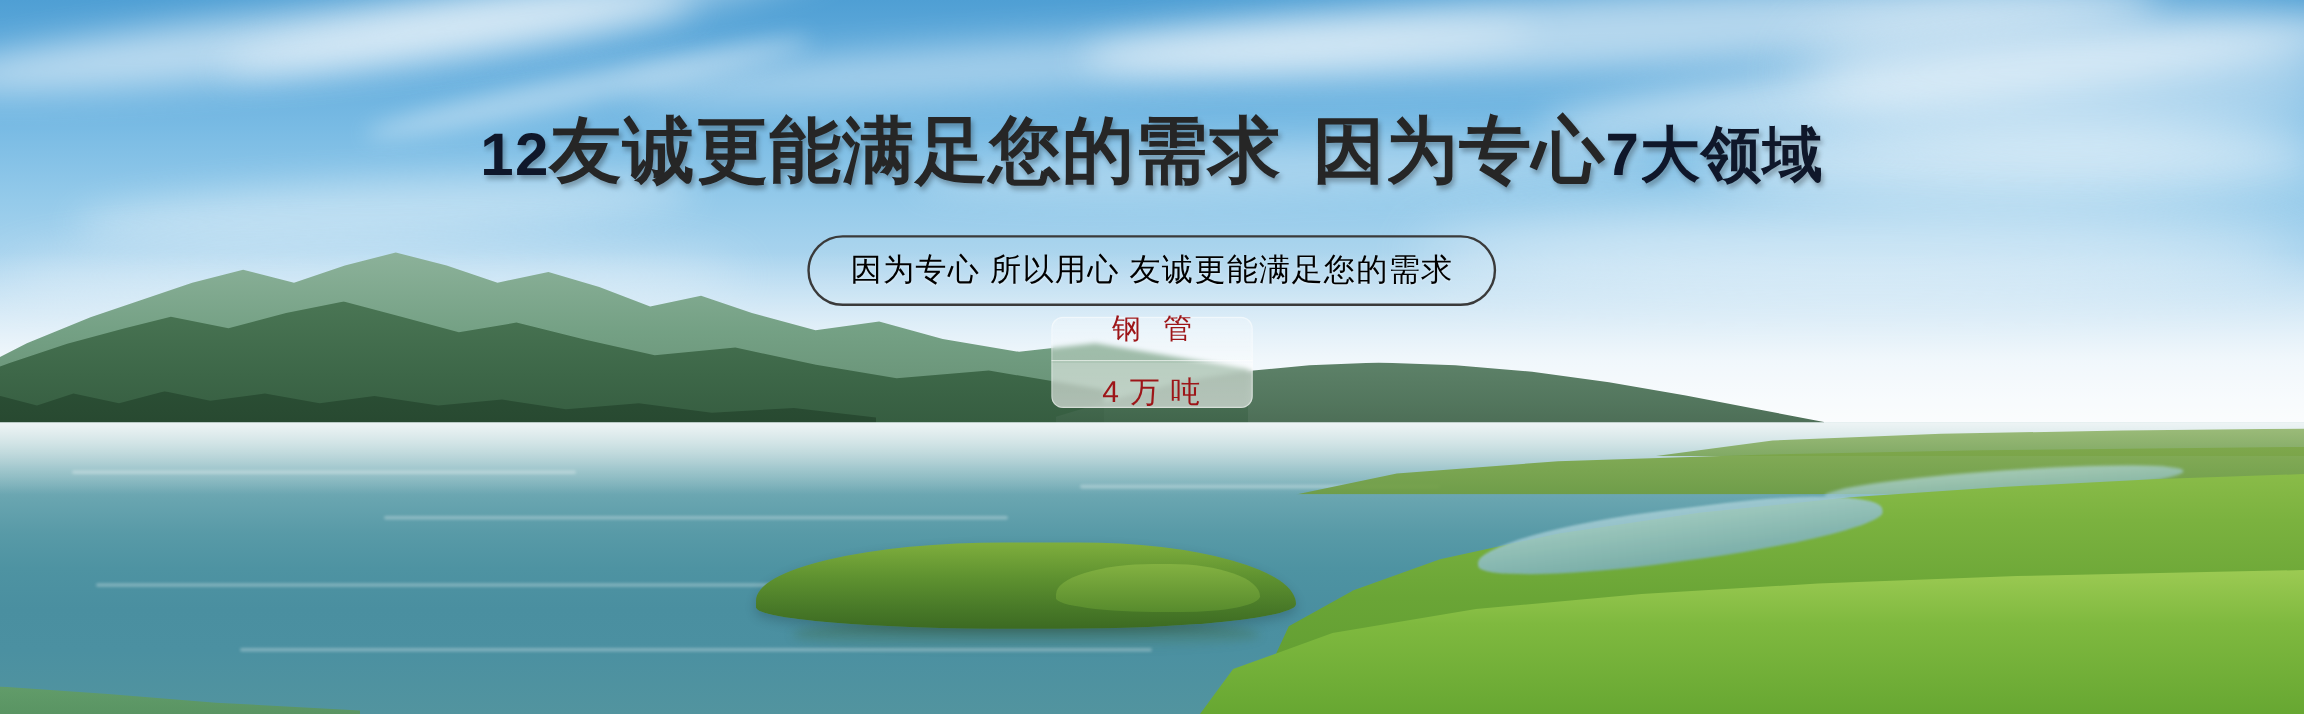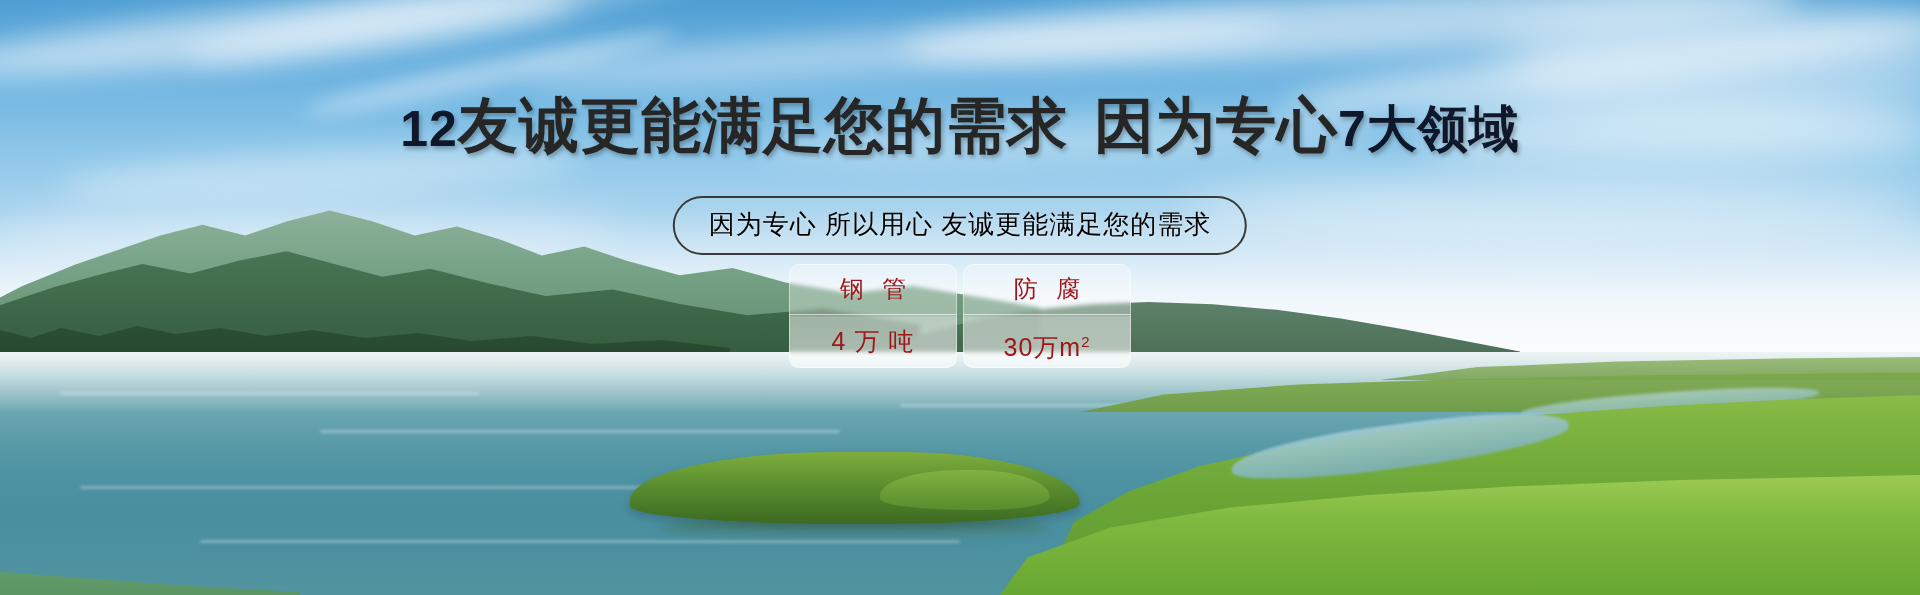--- a/index.html
+++ b/index.html
@@ -115,21 +115,21 @@
 
   .pill{position:absolute;left:50%;transform:translateX(-50%);top:168px;
     border:2px solid #3a3a3a;border-radius:30px;
     padding:9px 34px 11px;white-space:nowrap;
     font-size:26px;color:#000000;letter-spacing:1px;
     background:rgba(255,255,255,.05);
     text-shadow:0 1px 2px rgba(255,255,255,.5);margin-top:28px;}
 
   .cards{position:absolute;left:50%;transform:translateX(-50%);top:264px;
     display:flex;gap:6px;}
-  .card{width:168px;height:104px;
+  .card{width:168px;height:76px;
     background:linear-gradient(180deg,rgba(255,255,255,.30) 0%,rgba(255,255,255,.34) 49%,
       rgba(255,255,255,.52) 51%,rgba(255,255,255,.60) 100%);
     border-radius:10px;
     box-shadow:inset 0 0 0 1px rgba(255,255,255,.45);
     display:flex;flex-direction:column;align-items:center;justify-content:center;
     backdrop-filter:blur(2px);}
   .card .ctitle{font-size:24px;color:#9d1518;letter-spacing:6px;
     text-indent:6px;height:50px;line-height:50px;width:100%;text-align:center;
     border-bottom:1px solid rgba(255,255,255,.62);}
   .card .cval{font-size:25px;color:#9d1518;letter-spacing:1px;
@@ -189,21 +189,17 @@
 
     <div class="pill">因为专心 所以用心  友诚更能满足您的需求</div>
 
     <div class="cards">
 
       <div class="card">
         <div class="ctitle">钢 管</div>
         <div class="cval"><span>4 万 吨</span></div>
       </div>
 
-      <div class="card">
-        <div class="ctitle">防 腐</div>
-        <div class="cval"><span>30万m</span><sup>2</sup></div>
-      </div>
 
 
     </div>
   </div>
 </div>
 
 </body></html>

